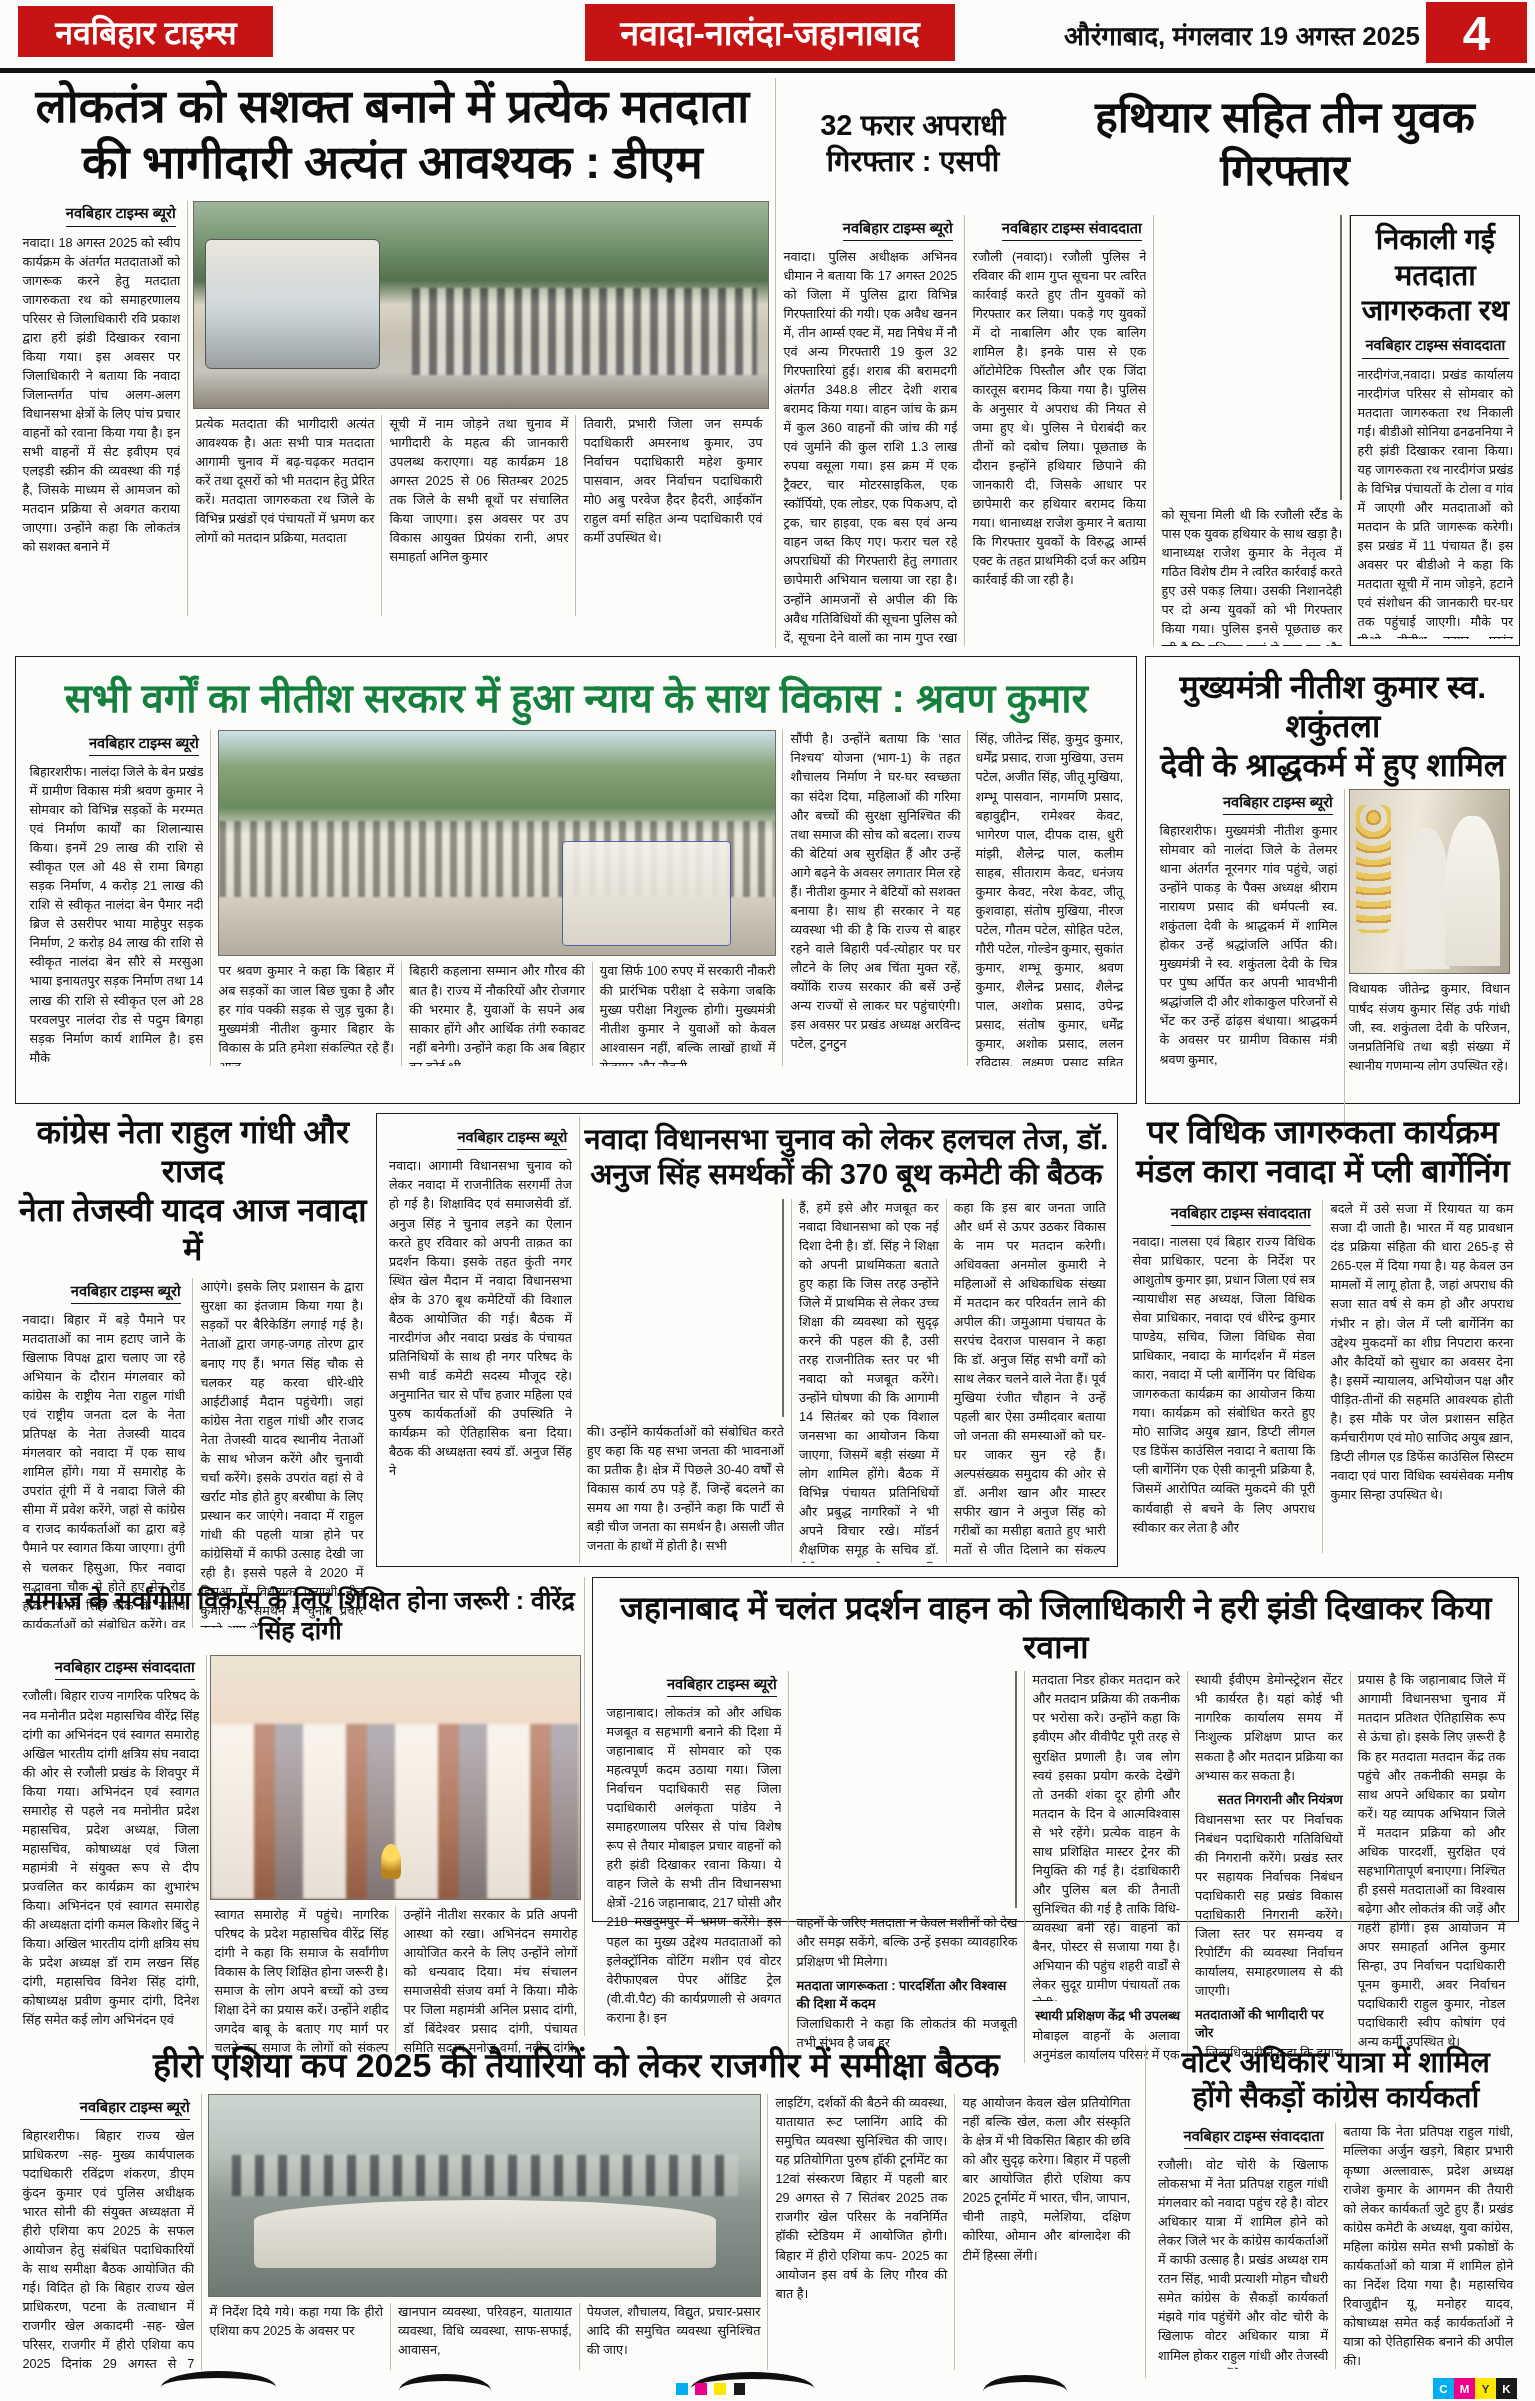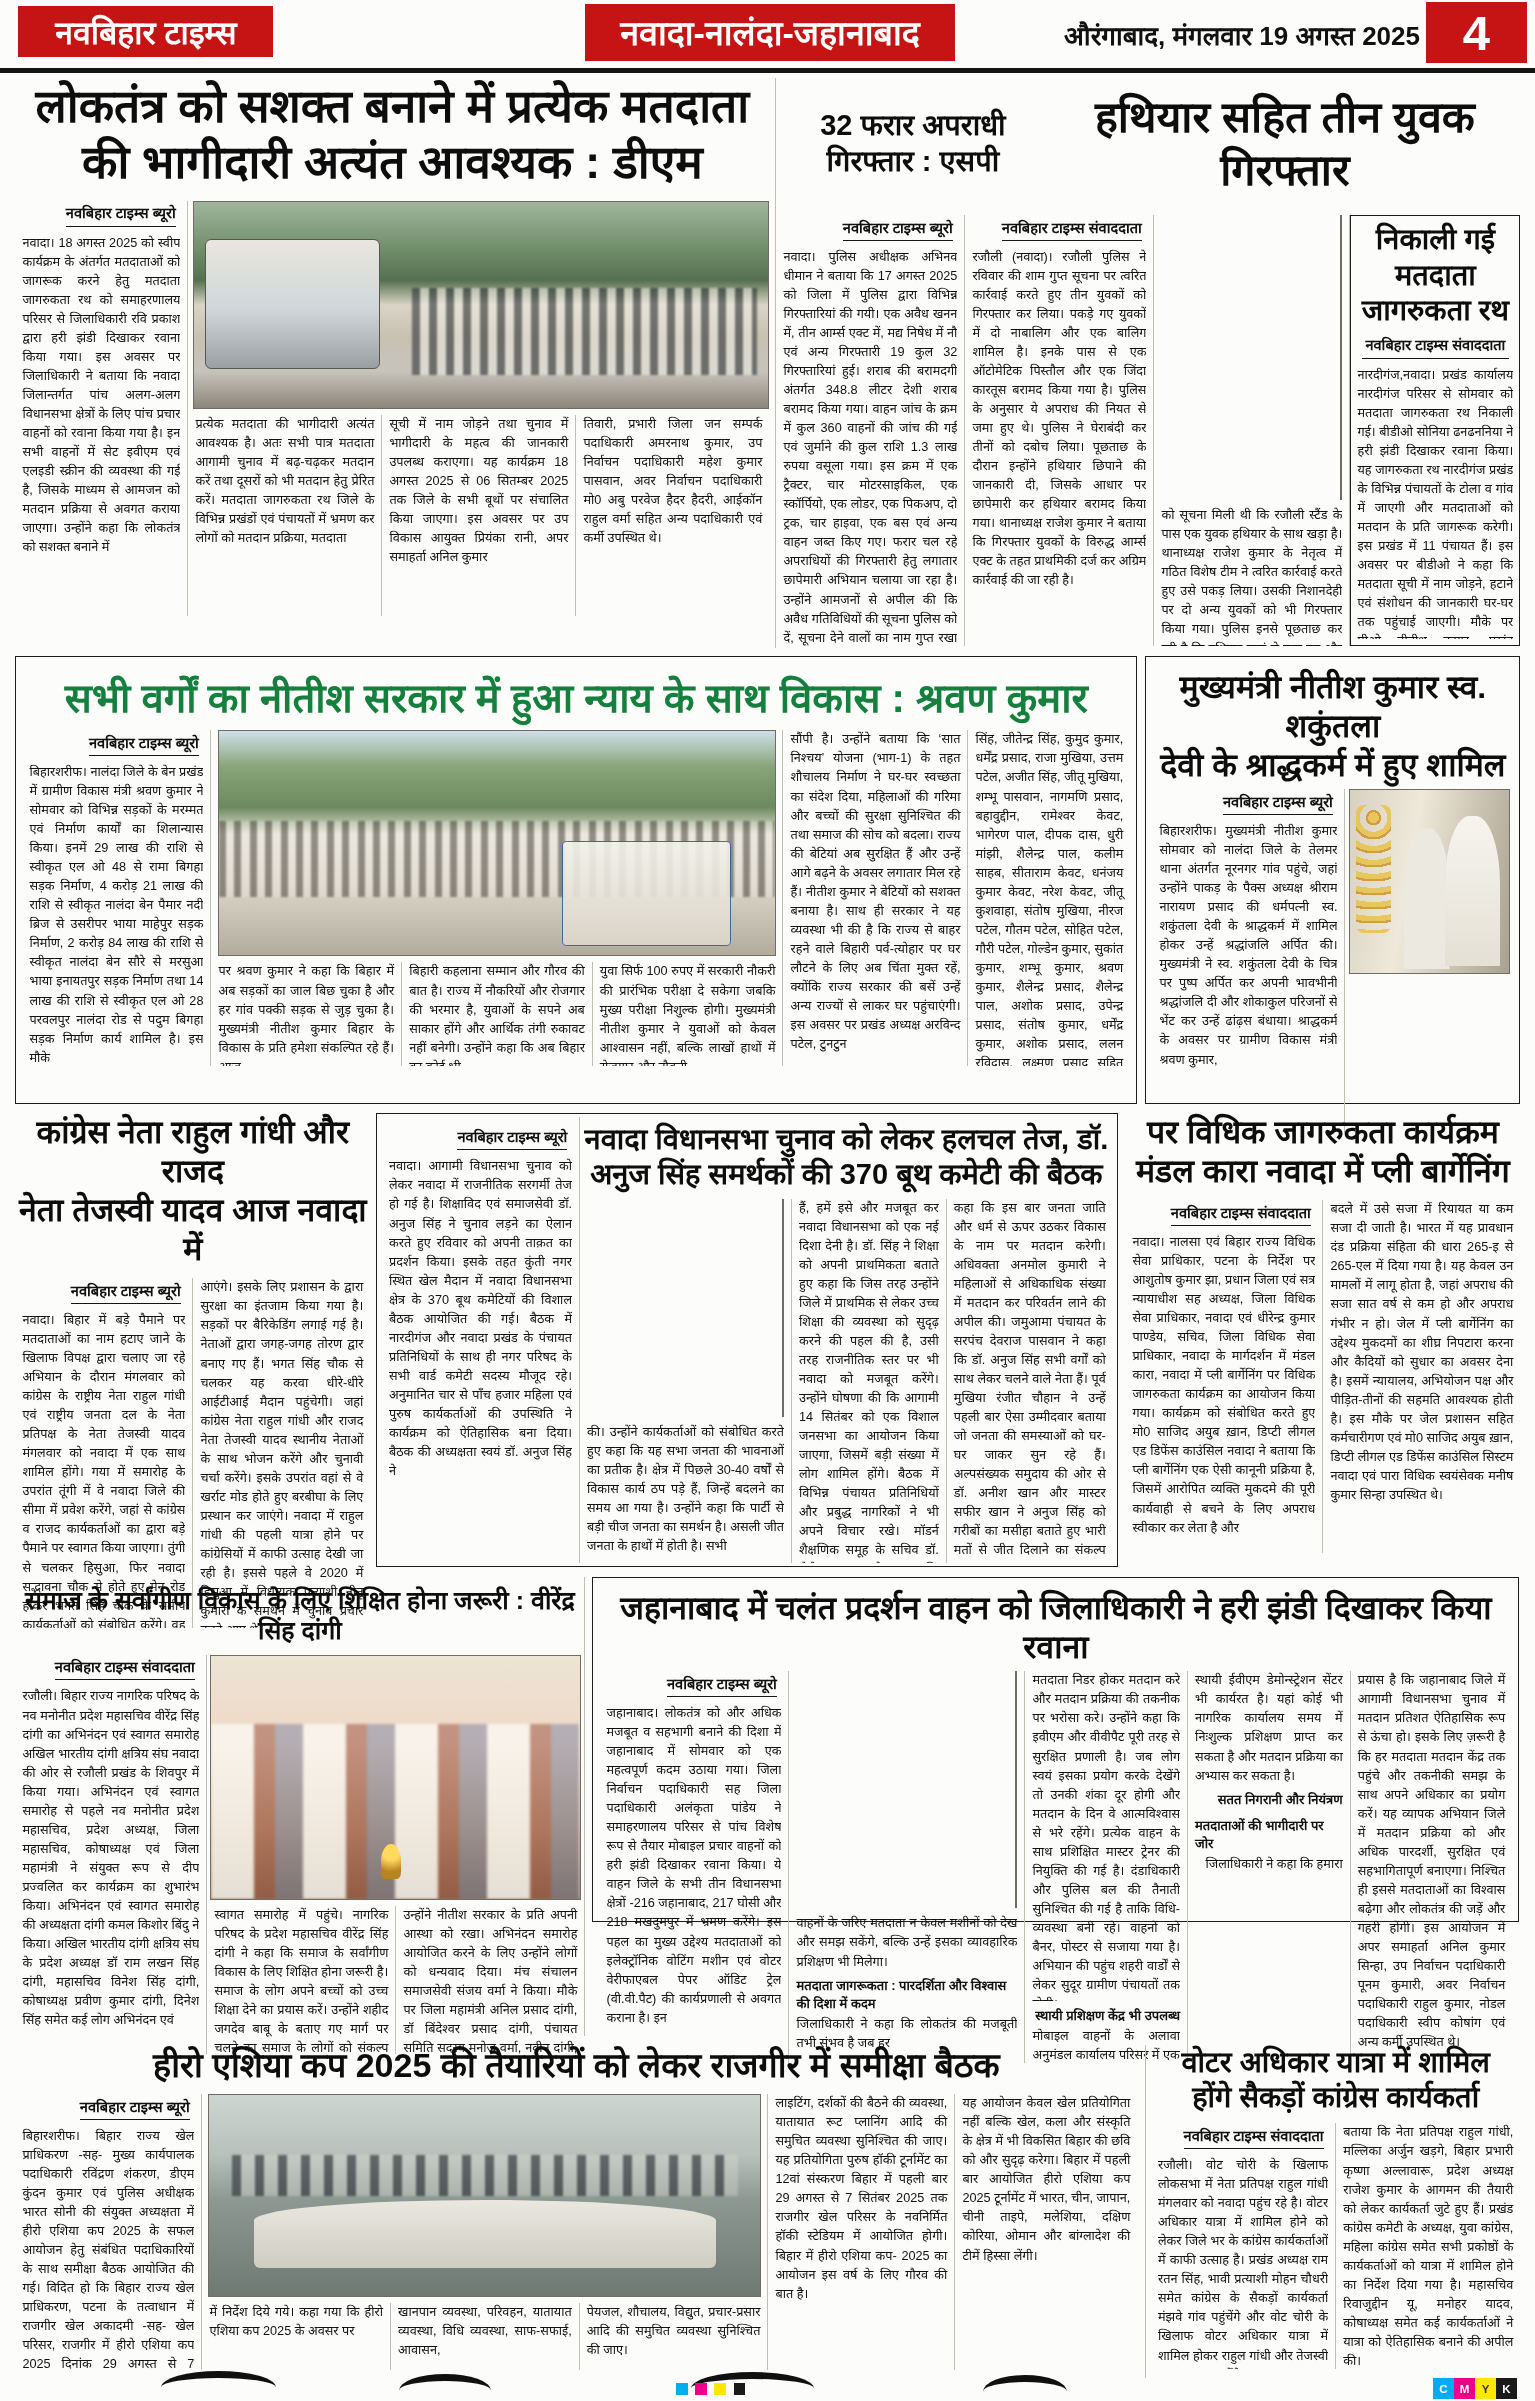--- a/index.html
+++ b/index.html
@@ -171,20 +171,21 @@
         <span class="l">मुख्यमंत्री नीतीश कुमार स्व. शकुंतला</span>
         <span class="l">देवी के श्राद्धकर्म में हुए शामिल</span>
       </h2>
       <div class="row" style="height:344px;">
         <div class="col stack" style="width:178px;flex:none;">
           <span class="byline">नवबिहार टाइम्स ब्यूरो</span>
           <p class="txt">बिहारशरीफ। मुख्यमंत्री नीतीश कुमार सोमवार को नालंदा जिले के तेलमर थाना अंतर्गत नूरनगर गांव पहुंचे, जहां उन्होंने पाकड़ के पैक्स अध्यक्ष श्रीराम नारायण प्रसाद की धर्मपत्नी स्व. शकुंतला देवी के श्राद्धकर्म में शामिल होकर उन्हें श्रद्धांजलि अर्पित की। मुख्यमंत्री ने स्व. शकुंतला देवी के चित्र पर पुष्प अर्पित कर अपनी भावभीनी श्रद्धांजलि दी और शोकाकुल परिजनों से भेंट कर उन्हें ढांढ़स बंधाया। श्राद्धकर्म के अवसर पर ग्रामीण विकास मंत्री श्रवण कुमार,</p>
         </div>
         <div class="stack" style="flex:1;padding:0 3.1px;">
           <div class="ph ph-cm" style="height:183px;margin-bottom:6.1px;"></div>
+          <p class="txt">विधायक जीतेन्द्र कुमार, विधान पार्षद संजय कुमार सिंह उर्फ गांधी जी, स्व. शकुंतला देवी के परिजन, जनप्रतिनिधि तथा बड़ी संख्या में स्थानीय गणमान्य लोग उपस्थित रहे।</p>
         </div>
       </div>
     </section>
   </div>
 
   <div class="band" style="top:1113px;height:454px;">
 
     <section class="openbox" style="left:0;top:0;width:355px;height:454px;">
       <h2 class="hl" style="font-size:32px;">
         <span class="l">कांग्रेस नेता राहुल गांधी और राजद</span>
@@ -270,20 +271,21 @@
           <p class="txt">जिलाधिकारी ने कहा कि लोकतंत्र की मजबूती तभी संभव है जब हर</p>
         </div>
         <div class="col stack" style="flex:1;">
           <p class="txt">मतदाता निडर होकर मतदान करे और मतदान प्रक्रिया की तकनीक पर भरोसा करे। उन्होंने कहा कि इवीएम और वीवीपैट पूरी तरह से सुरक्षित प्रणाली है। जब लोग स्वयं इसका प्रयोग करके देखेंगे तो उनकी शंका दूर होगी और मतदान के दिन वे आत्मविश्वास से भरे रहेंगे। प्रत्येक वाहन के साथ प्रशिक्षित मास्टर ट्रेनर की नियुक्ति की गई है। दंडाधिकारी और पुलिस बल की तैनाती सुनिश्चित की गई है ताकि विधि-व्यवस्था बनी रहे। वाहनों को बैनर, पोस्टर से सजाया गया है। अभियान की पहुंच शहरी वार्डों से लेकर सुदूर ग्रामीण पंचायतों तक होगी।</p>
           <h4 class="sub">स्थायी प्रशिक्षण केंद्र भी उपलब्ध</h4>
           <p class="txt">मोबाइल वाहनों के अलावा अनुमंडल कार्यालय परिसर में एक</p>
         </div>
         <div class="col stack" style="flex:1;">
           <p class="txt">स्थायी ईवीएम डेमोन्स्ट्रेशन सेंटर भी कार्यरत है। यहां कोई भी नागरिक कार्यालय समय में निःशुल्क प्रशिक्षण प्राप्त कर सकता है और मतदान प्रक्रिया का अभ्यास कर सकता है।</p>
           <h4 class="sub">सतत निगरानी और नियंत्रण</h4>
+          <p class="txt">विधानसभा स्तर पर निर्वाचक निबंधन पदाधिकारी गतिविधियों की निगरानी करेंगे। प्रखंड स्तर पर सहायक निर्वाचक निबंधन पदाधिकारी सह प्रखंड विकास पदाधिकारी निगरानी करेंगे। जिला स्तर पर समन्वय व रिपोर्टिंग की व्यवस्था निर्वाचन कार्यालय, समाहरणालय से की जाएगी।</p>
           <h4 class="sub">मतदाताओं की भागीदारी पर जोर</h4>
           <p class="txt">जिलाधिकारी ने कहा कि हमारा</p>
         </div>
         <p class="col txt" style="flex:1;">प्रयास है कि जहानाबाद जिले में आगामी विधानसभा चुनाव में मतदान प्रतिशत ऐतिहासिक रूप से ऊंचा हो। इसके लिए ज़रूरी है कि हर मतदाता मतदान केंद्र तक पहुंचे और तकनीकी समझ के साथ अपने अधिकार का प्रयोग करें। यह व्यापक अभियान जिले में मतदान प्रक्रिया को और अधिक पारदर्शी, सुरक्षित एवं सहभागितापूर्ण बनाएगा। निश्चित ही इससे मतदाताओं का विश्वास बढ़ेगा और लोकतंत्र की जड़ें और गहरी होंगी। इस आयोजन में अपर समाहर्ता अनिल कुमार सिन्हा, उप निर्वाचन पदाधिकारी पूनम कुमारी, अवर निर्वाचन पदाधिकारी राहुल कुमार, नोडल पदाधिकारी स्वीप कोषांग एवं अन्य कर्मी उपस्थित थे।</p>
       </div>
     </section>
   </div>
 
   <div class="band" style="top:2045px;height:333px;">
 

